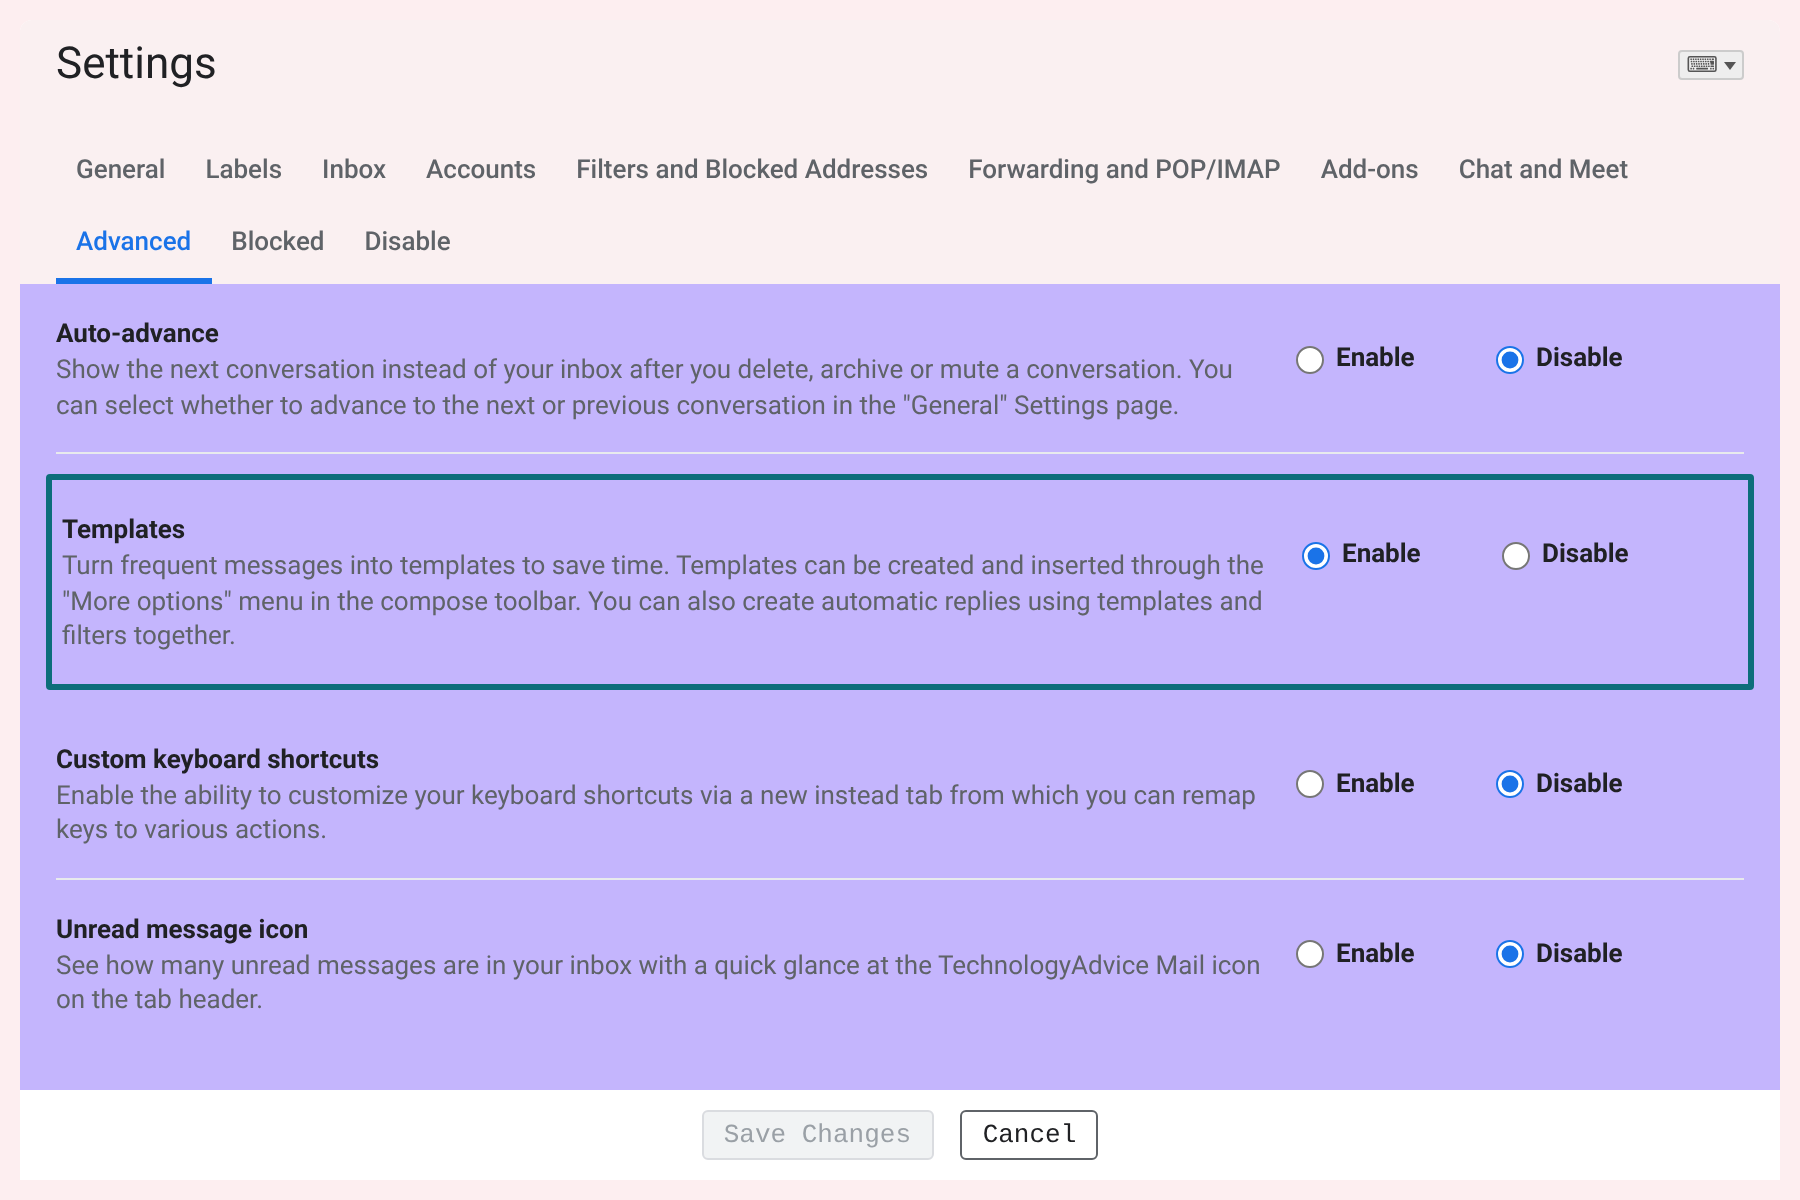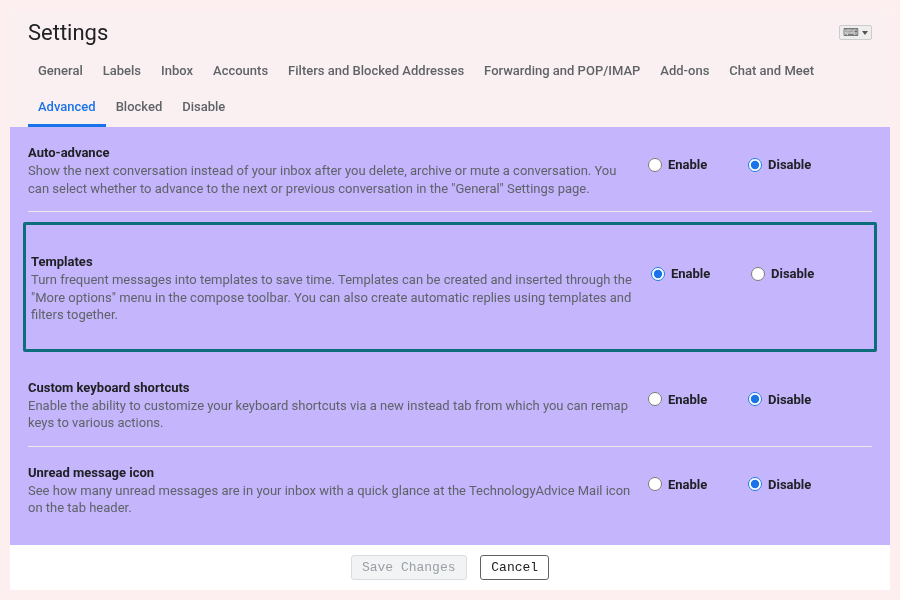--- a/index.html
+++ b/index.html
@@ -24,21 +24,21 @@
       overflow: hidden;
     }
     .header {
       background: #faf0f1;
       padding: 10px 18px 0 18px;
     }
     .title-row {
       display: flex;
       justify-content: space-between;
       align-items: center;
-      margin-bottom: 10px;
+      margin-bottom: 25px;
     }
     .title {
       font-size: 22px;
       font-weight: 400;
       color: #202124;
     }
     .input-indicator {
       font-size: 11px;
       color: #555;
       background: #eee;
@@ -116,21 +116,21 @@
     .radio-option input[type="radio"] {
       accent-color: #1a73e8;
       width: 14px;
       height: 14px;
       cursor: pointer;
     }
     .highlight-box {
       border: 3px solid #0d6d7a;
       border-radius: 2px;
       margin: 10px -5px;
-      padding: 11px 5px;
+      padding: 0 5px;
     }
     .highlight-box .setting-row { border-bottom: none; }
     .footer {
       padding: 10px 0;
       text-align: center;
       background: #fff;
       font-family: Liberation Mono, monospace;
     }
     .btn {
       font-size: 13px;

